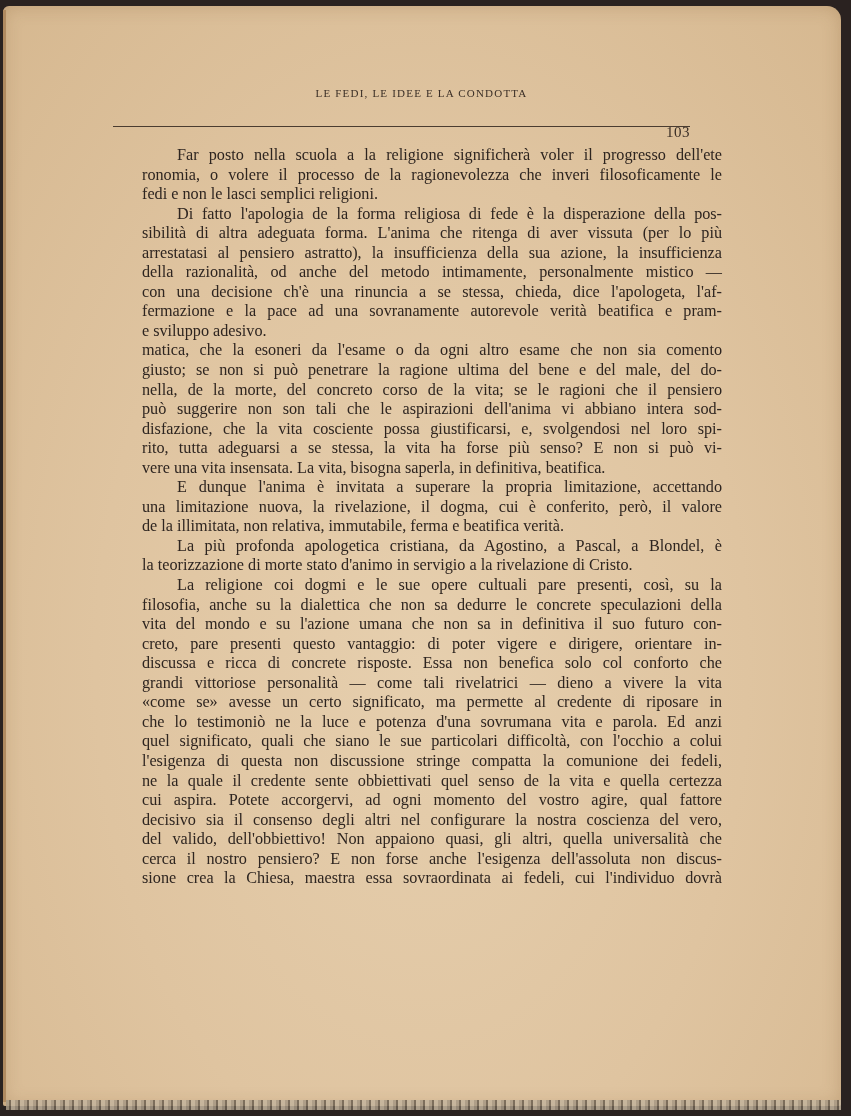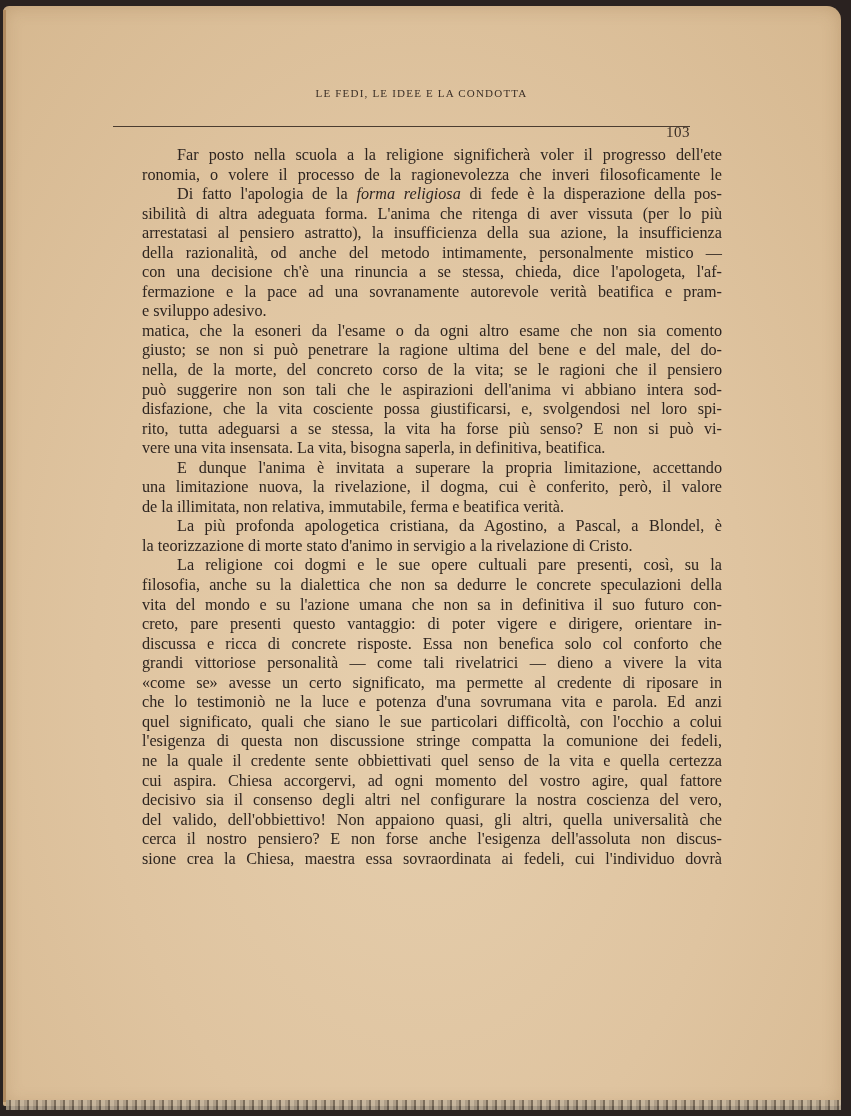--- a/index.html
+++ b/index.html
@@ -43,40 +43,41 @@
     position:absolute; left:111px; top:146px; width:580px;
     font-family:"Liberation Serif", serif; font-size:16.2px;
     line-height:19.55px; color:#2e2520;margin-left:31px;
   }
   .line {
     display:block; white-space:nowrap; text-align:justify;
     text-align-last:justify; height:19.55px;
   }
   .line.last { text-align-last:left; }
   .line.indent { padding-left:35px; }
-  .it { font-style:italic; }
+  .it { }
 </style>
 </head>
 <body>
 
 <div class="page"></div>
 <div class="page-edge-left"></div>
 <div class="page-bottom-edge"></div>
 
 <div class="running-head">
   <span class="running-title">LE FEDI, LE IDEE E LA CONDOTTA</span>
   <span class="page-number">103</span>
 </div>
 <div class="header-rule"></div>
 
 <div class="body-text">
 
   <div>
     <span class="line indent">Far posto nella scuola a la religione significherà voler il progresso dell'ete</span>
     <span class="line">ronomia, o volere il processo de la ragionevolezza che inveri filosoficamente le</span>
+    <span class="line last">fedi e non le lasci semplici religioni.</span>
   </div>
 
   <div>
     <span class="line indent"><span>Di fatto l'apologia de la </span><span class="it">forma religiosa</span><span> di fede è la disperazione della pos-</span></span>
     <span class="line">sibilità di altra adeguata forma. L'anima che ritenga di aver vissuta (per lo più</span>
     <span class="line">arrestatasi al pensiero astratto), la insufficienza della sua azione, la insufficienza</span>
     <span class="line">della razionalità, od anche del metodo intimamente, personalmente mistico —</span>
     <span class="line">con una decisione ch'è una rinuncia a se stessa, chieda, dice l'apologeta, l'af-</span>
     <span class="line">fermazione e la pace ad una sovranamente autorevole verità beatifica e pram-</span>
     <span class="line last">e sviluppo adesivo.</span>
@@ -108,19 +109,19 @@
     <span class="line">filosofia, anche su la dialettica che non sa dedurre le concrete speculazioni della</span>
     <span class="line">vita del mondo e su l'azione umana che non sa in definitiva il suo futuro con-</span>
     <span class="line">creto, pare presenti questo vantaggio: di poter vigere e dirigere, orientare in-</span>
     <span class="line">discussa e ricca di concrete risposte. Essa non benefica solo col conforto che</span>
     <span class="line">grandi vittoriose personalità — come tali rivelatrici — dieno a vivere la vita</span>
     <span class="line">«come se» avesse un certo significato, ma permette al credente di riposare in</span>
     <span class="line">che lo testimoniò ne la luce e potenza d'una sovrumana vita e parola. Ed anzi</span>
     <span class="line">quel significato, quali che siano le sue particolari difficoltà, con l'occhio a colui</span>
     <span class="line">l'esigenza di questa non discussione stringe compatta la comunione dei fedeli,</span>
     <span class="line">ne la quale il credente sente obbiettivati quel senso de la vita e quella certezza</span>
-    <span class="line">cui aspira. Chiesa accorgervi, ad ogni momento del vostro agire, qual fattore</span>
+    <span class="line">cui aspira. Potete accorgervi, ad ogni momento del vostro agire, qual fattore</span>
     <span class="line">decisivo sia il consenso degli altri nel configurare la nostra coscienza del vero,</span>
     <span class="line">del valido, dell'obbiettivo! Non appaiono quasi, gli altri, quella universalità che</span>
     <span class="line">cerca il nostro pensiero? E non forse anche l'esigenza dell'assoluta non discus-</span>
     <span class="line">sione crea la Chiesa, maestra essa sovraordinata ai fedeli, cui l'individuo dovrà</span>
   </div>
 </div>
 
 </body></html>

